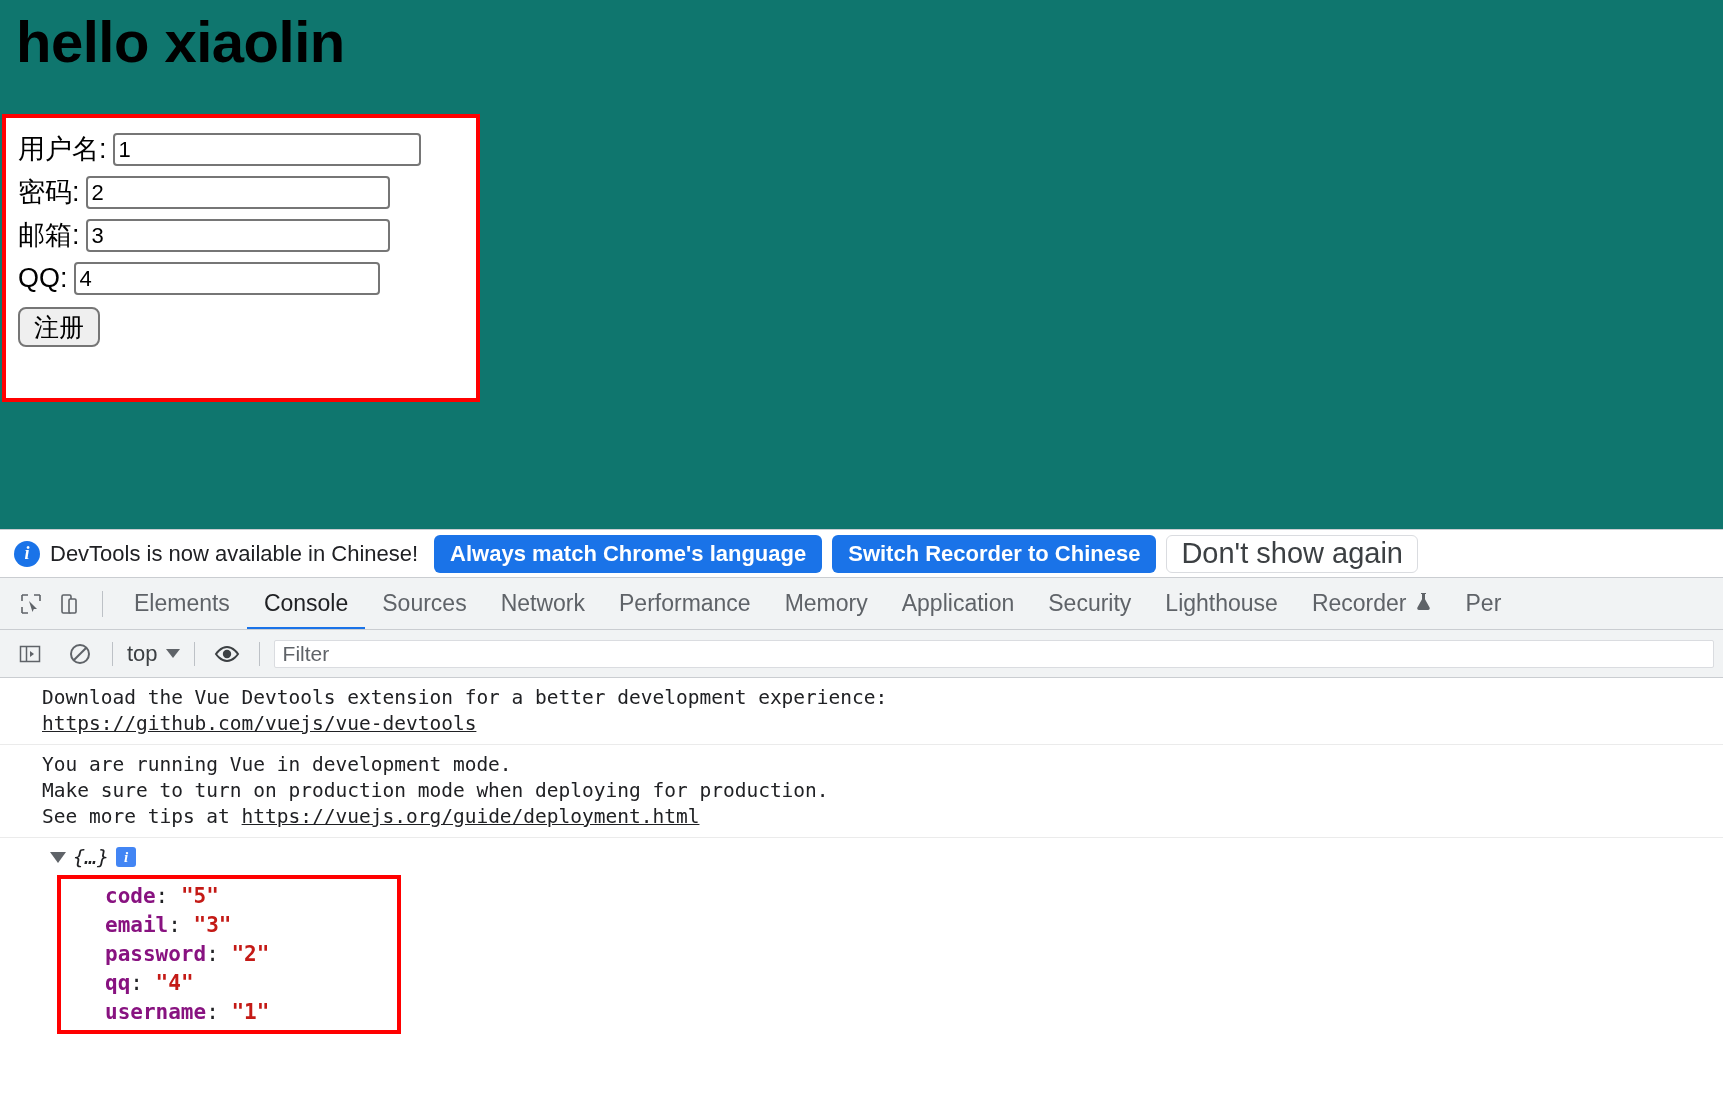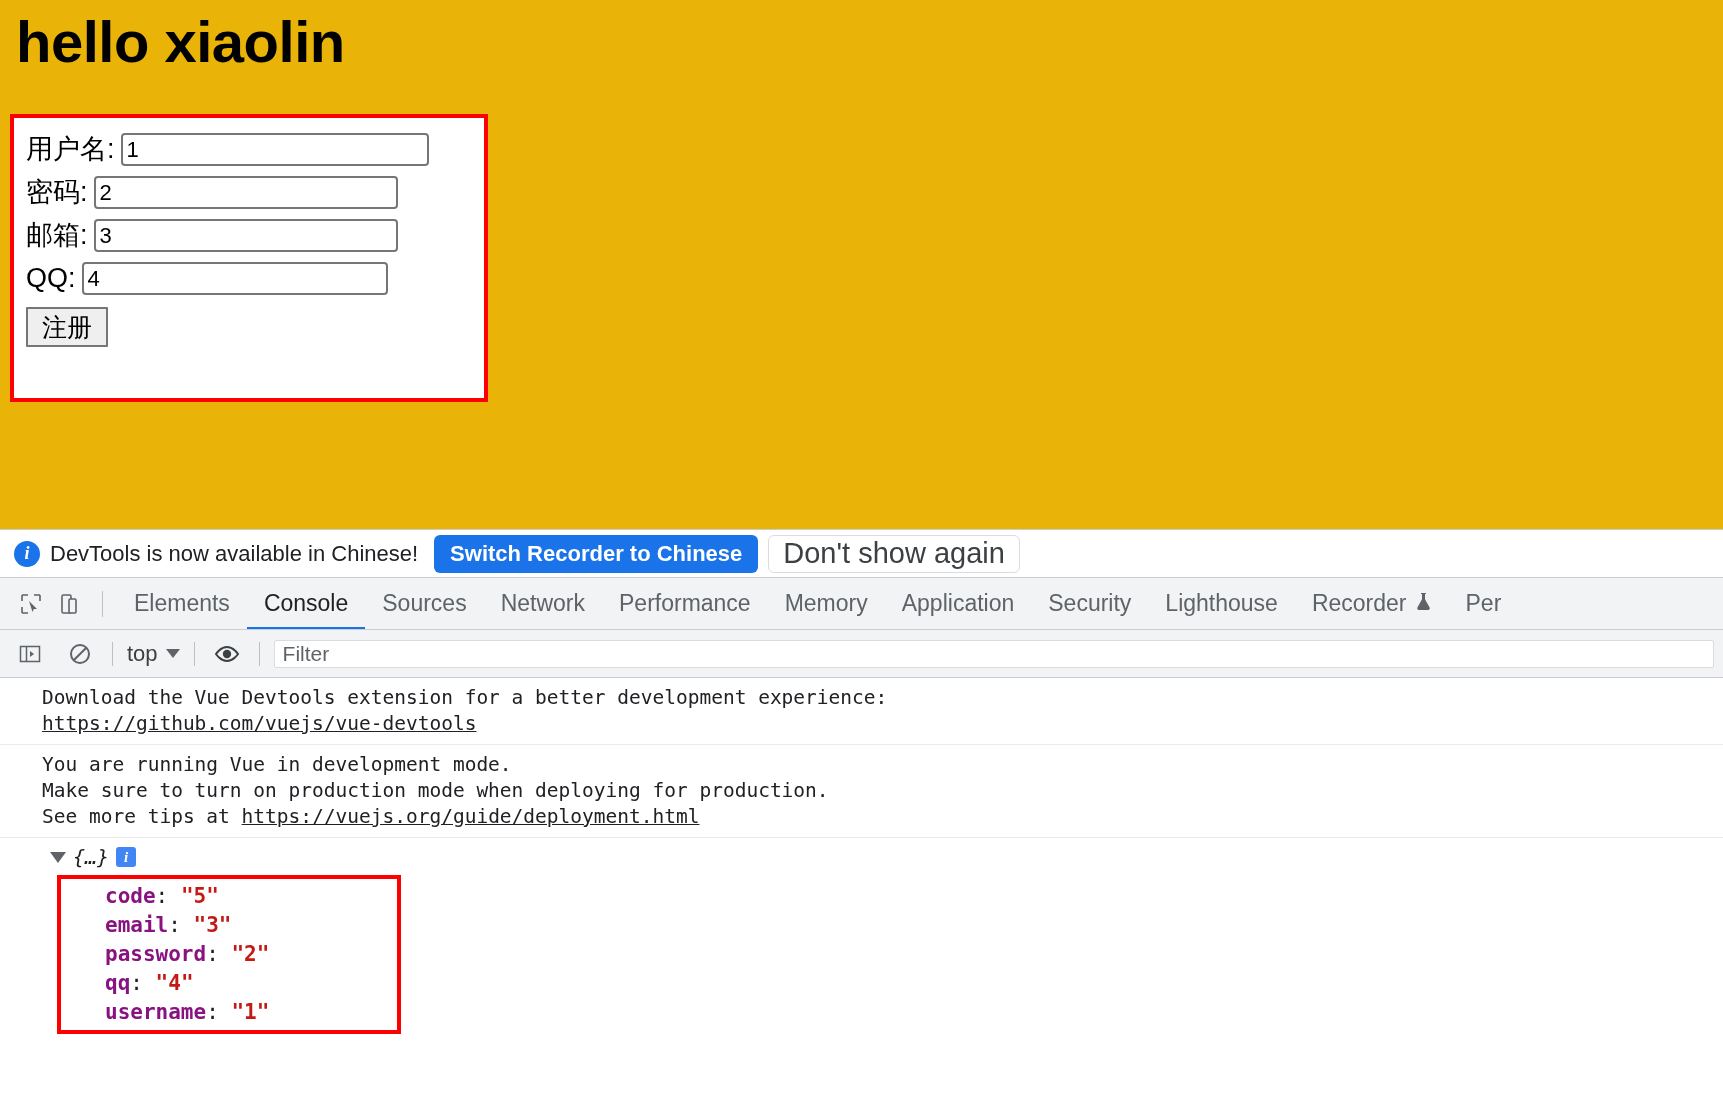--- a/index.html
+++ b/index.html
@@ -9,36 +9,36 @@
     background: #ffffff;
     font-family: "Liberation Sans", sans-serif;
     overflow: hidden;
   }
 
   
   .page-area {
     position: absolute;
     left: 0; top: 0;
     width: 1723px; height: 529px;
-    background: #eab308;
+    background: #0f766e;
     overflow: hidden;
   }
   .page-title {
     margin: 0;
     padding: 12px 0 0 16px;
     font-size: 58px;
     line-height: 1.05;
     font-weight: bold;
     color: #000000;
     letter-spacing: -0.5px;
     font-family: "Liberation Sans", sans-serif;
   }
   .form-box {
     position: absolute;
-    left: 10px; top: 114px;
+    left: 2px; top: 114px;
     width: 478px; height: 288px;
     border: 4px solid #ff0000;
     background: #ffffff;
     padding: 14px 0 0 12px;
   }
   .form-row {
     display: flex;
     align-items: center;
     margin-bottom: 8px;
     height: 35px;
@@ -66,21 +66,21 @@
   .w-304 { width: 304px; }
   .w-306 { width: 306px; }
   .submit-btn {
     margin-top: 3px;
     height: 40px;
     min-width: 82px;
     font-size: 25px;
     padding: 0 11px;
     background: #efefef;
     border: 2px solid #767676;
-    border-radius: 1px;
+    border-radius: 8px;
     color: #000;
     cursor: pointer;
     font-family: "Liberation Sans", sans-serif;
   }
 
   
   .devtools {
     position: absolute;
     left: 0; top: 529px;
     width: 1723px; height: 589px;
@@ -356,20 +356,21 @@
 
     <button class="submit-btn">注册</button>
   </div>
 </div>
 
 <div class="devtools">
 
   <div class="infobar">
     <span class="info-icon">i</span>
     <span class="infobar-text">DevTools is now available in Chinese!</span>
+    <button class="btn-blue">Always match Chrome's language</button>
     <button class="btn-blue">Switch Recorder to Chinese</button>
     <button class="btn-white">Don't show again</button>
   </div>
 
   <div class="tabstrip">
     <span class="tool-icon-btn">
       <svg width="24" height="24" viewBox="0 0 24 24">
         <path d="M3 3h6M3 3v6M21 3h-6M21 3v6M3 21h6M3 21v-6" stroke="#5f6368" stroke-width="1.6" fill="none"></path>
         <path d="M10 9l8 8h-3.2l-1.3 3L10 9z" fill="#5f6368"></path>
       </svg>

